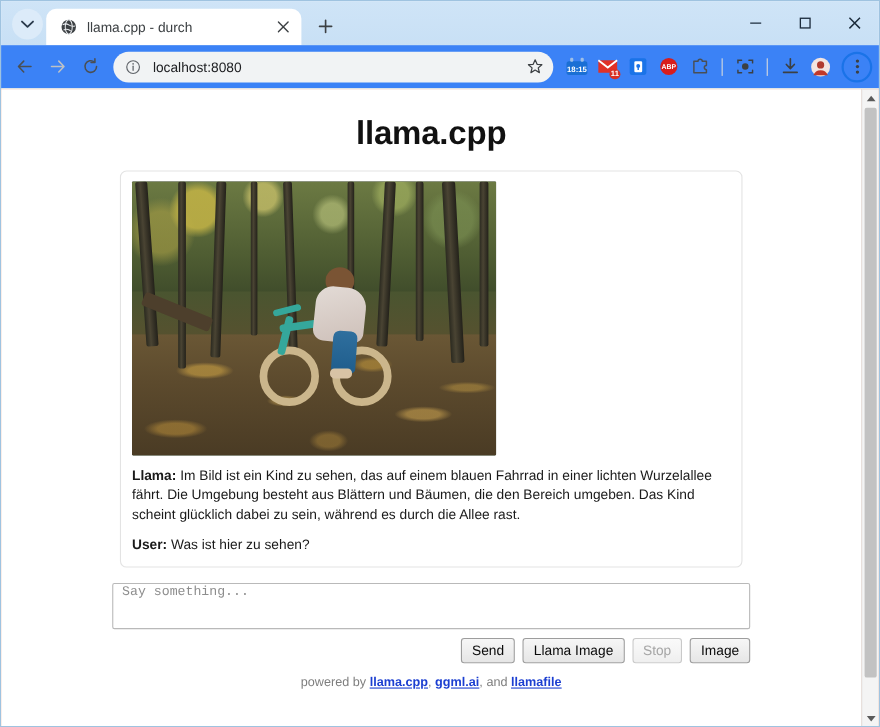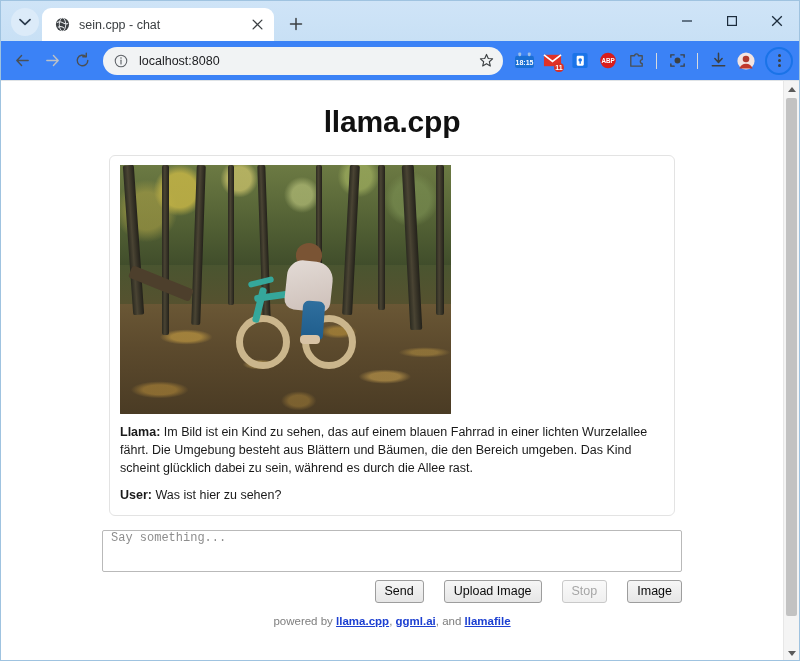--- a/index.html
+++ b/index.html
@@ -346,21 +346,21 @@
     color: #222;
     resize: none;
     outline: none;
     background: #fff;
   }
   .composer textarea::placeholder { color: #8d8d8d; }
   .btnrow {
     margin-top: 8px;
     display: flex;
     justify-content: flex-end;
-    gap: 20px;
+    gap: 7px;
   }
   .btn {
     font-family: "Liberation Sans", sans-serif;
     font-size: 12.5px;
     color: #0b0b0b;
     background: linear-gradient(180deg, #f6f6f6, #e6e6e6);
     border: 1px solid #9d9d9d;
     border-radius: 3px;
     padding: 3px 9px;
     line-height: 15px;
@@ -436,21 +436,21 @@
     </div>
 
     <div class="tab">
       <span class="tab-favicon">
         <svg width="15" height="15" viewBox="0 0 16 16">
           <circle cx="8" cy="8" r="7" fill="#3c4043"></circle>
           <path d="M2 6 Q5 4 8 6 T14 7 M3 11 Q7 9 10 12" stroke="#e8eaed" stroke-width="1.1" fill="none"></path>
           <ellipse cx="8" cy="8" rx="3.4" ry="7" fill="none" stroke="#e8eaed" stroke-width="1"></ellipse>
         </svg>
       </span>
-      <span class="tab-title">sein.cpp - chat</span>
+      <span class="tab-title">llama.cpp - durch</span>
       <span class="tab-close">
         <svg width="11" height="11" viewBox="0 0 12 12">
           <path d="M1.2 1.2 L10.8 10.8 M10.8 1.2 L1.2 10.8" stroke="#3c4043" stroke-width="1.4" stroke-linecap="round"></path>
         </svg>
       </span>
     </div>
 
     <div class="new-tab">
       <svg width="14" height="14" viewBox="0 0 14 14">
         <path d="M7 1.5 V12.5 M1.5 7 H12.5" stroke="#3c4043" stroke-width="1.5" stroke-linecap="round"></path>
@@ -623,21 +623,21 @@
           <p class="msg">
             <b>User:</b><span> Was ist hier zu sehen?</span>
           </p>
         </div>
 
         <div class="composer">
           <textarea placeholder="Say something..." style=""></textarea>
 
           <div class="btnrow">
             <button class="btn">Send</button>
-            <button class="btn">Upload Image</button>
+            <button class="btn">Llama Image</button>
             <button class="btn disabled">Stop</button>
             <button class="btn">Image</button>
           </div>
 
           <div class="stats">
             <div class="pw"><span>powered by </span><a href="#">llama.cpp</a><span>, </span><a href="#">ggml.ai</a><span>, and </span><a href="#">llamafile</a></div>
           </div>
         </div>
 
       </div>

